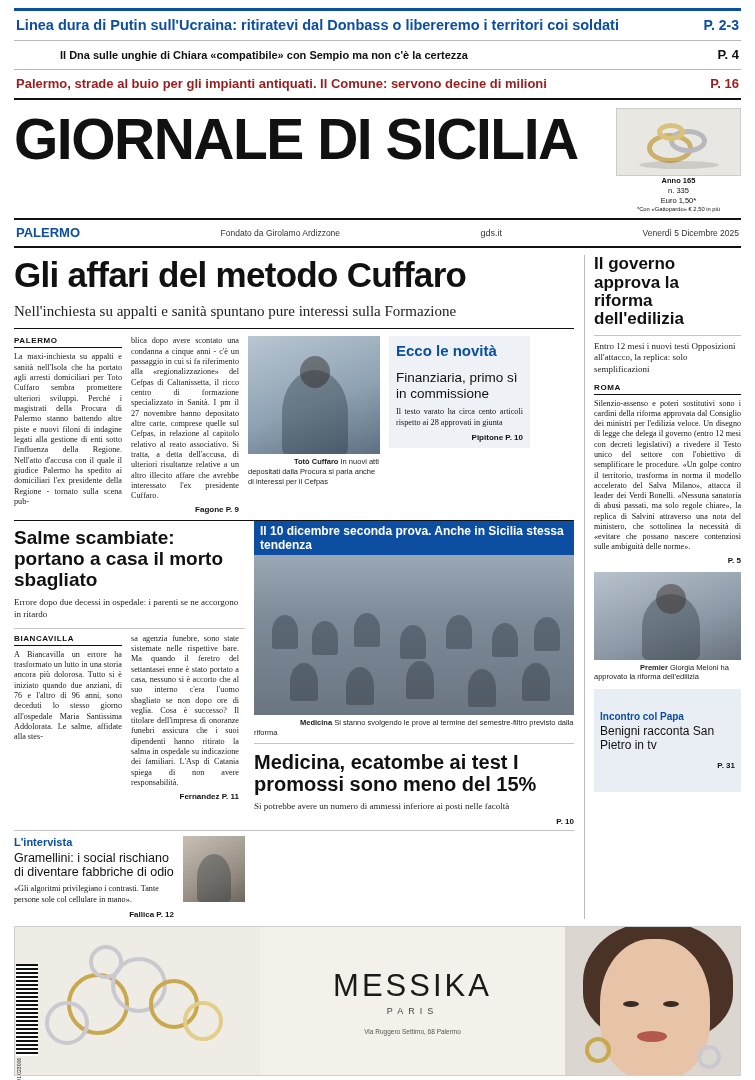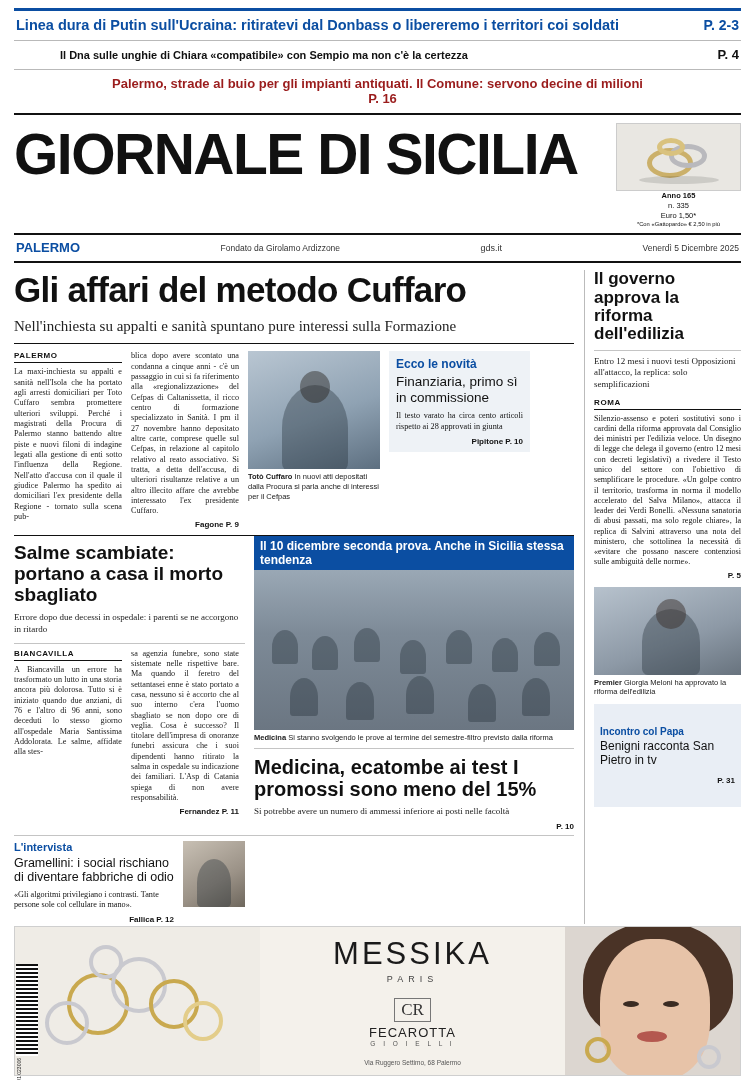--- a/index.html
+++ b/index.html
@@ -13,21 +13,21 @@
   }
   .page { width:755px; height:1080px; position:relative; padding:0 14px; }
 
   
   .teasers { border-top:3px solid #0b4ea2; margin-top:8px; }
   .teaser {
     display:flex; align-items:center; justify-content:space-between;
     border-bottom:1px solid #b9b9b9;
     padding:6px 2px 7px 2px;
   }
-  .teaser:last-child { border-bottom:2px solid #111;flex-direction:column; }
+  .teaser:last-child { border-bottom:2px solid #111; }
   .teaser-text { font-family:"Liberation Sans", sans-serif; font-weight:bold; }
   .teaser-page { font-family:"Liberation Sans", sans-serif; font-weight:bold; white-space:nowrap; padding-left:10px; }
   .t1 .teaser-text { color:#0b4ea2; font-size:14.5px; }
   .t1 .teaser-page { color:#0b4ea2; font-size:14px; }
   .t2 .teaser-text { color:#111; font-size:11px;padding-left:44px; }
   .t2 .teaser-page { color:#111; font-size:13px; }
   .t3 .teaser-text { color:#9a1c1c; font-size:13px; }
   .t3 .teaser-page { color:#9a1c1c; font-size:13px; }
 
   
@@ -103,24 +103,24 @@
   .byline { font-family:"Liberation Sans", sans-serif; font-weight:bold; font-size:8px; text-align:right; margin-top:4px; }
 
   .photo {
     width:100%; background:#8fa6b8; position:relative; overflow:hidden;
   }
   .ph-lead { height:118px; }
   .photo-caption {
     font-family:"Liberation Sans", sans-serif; font-size:7.5px; line-height:1.3;
     color:#1a1a1a; margin-top:3px;
   }
-  .photo-caption b { font-weight:bold; }
+  .photo-caption b { font-weight:bold;margin-left:46px; }
 
   .boxnews { background:#eef2f6; padding:6px 7px; }
-  .box-kicker { font-family:"Liberation Sans", sans-serif; font-weight:bold; font-size:12px; color:#0b4ea2; margin-bottom:3px; }
+  .box-kicker { font-family:"Liberation Sans", sans-serif; font-weight:bold; font-size:15px; color:#0b4ea2; margin-bottom:11px; }
   .box-title { font-family:"Liberation Sans", sans-serif; font-size:13.5px; line-height:1.15; color:#111; }
   .box-body { font-size:8.2px; line-height:1.3; margin-top:6px; text-align:justify; }
 
   .sec-head {
     font-family:"Liberation Sans", sans-serif; font-weight:bold;
     font-size:19px; line-height:1.1; margin-top:7px;
   }
   .sec-sub { font-size:9px; line-height:1.3; margin-top:6px; color:#222; }
 
   .two-col { display:flex; gap:9px; }
@@ -377,25 +377,20 @@
       <div class="jw" style="left:52px; top:46px; width:62px; height:62px;"></div>
       <div class="jw silver" style="left:96px; top:30px; width:56px; height:56px;"></div>
       <div class="jw" style="left:134px; top:52px; width:50px; height:50px;"></div>
       <div class="jw silver" style="left:30px; top:74px; width:44px; height:44px;"></div>
       <div class="jw" style="left:168px; top:74px; width:40px; height:40px; border-color:#e3cd8a;"></div>
       <div class="jw silver" style="left:74px; top:18px; width:34px; height:34px;"></div>
     </div>
     <div class="ad-mid">
       <div class="ad-brand">MESSIKA</div>
       <div class="ad-brand-sub">PARIS</div>
-      <div class="ad-logo2">
-        <div class="mono">CR</div>
-        <div class="name">FECAROTTA</div>
-        <div class="sub">G I O I E L L I</div>
-      </div>
       <div class="ad-addr">Via Ruggero Settimo, 68 Palermo</div>
     </div>
     <div class="ad-right">
       <div class="model-hair"></div>
       <div class="model-face"></div>
       <div class="model-eye" style="left:58px; top:74px;"></div>
       <div class="model-eye" style="left:98px; top:74px;"></div>
       <div class="model-lip"></div>
       <div class="jw" style="left:20px; top:110px; width:26px; height:26px;"></div>
       <div class="jw silver" style="left:132px; top:118px; width:24px; height:24px;"></div>

